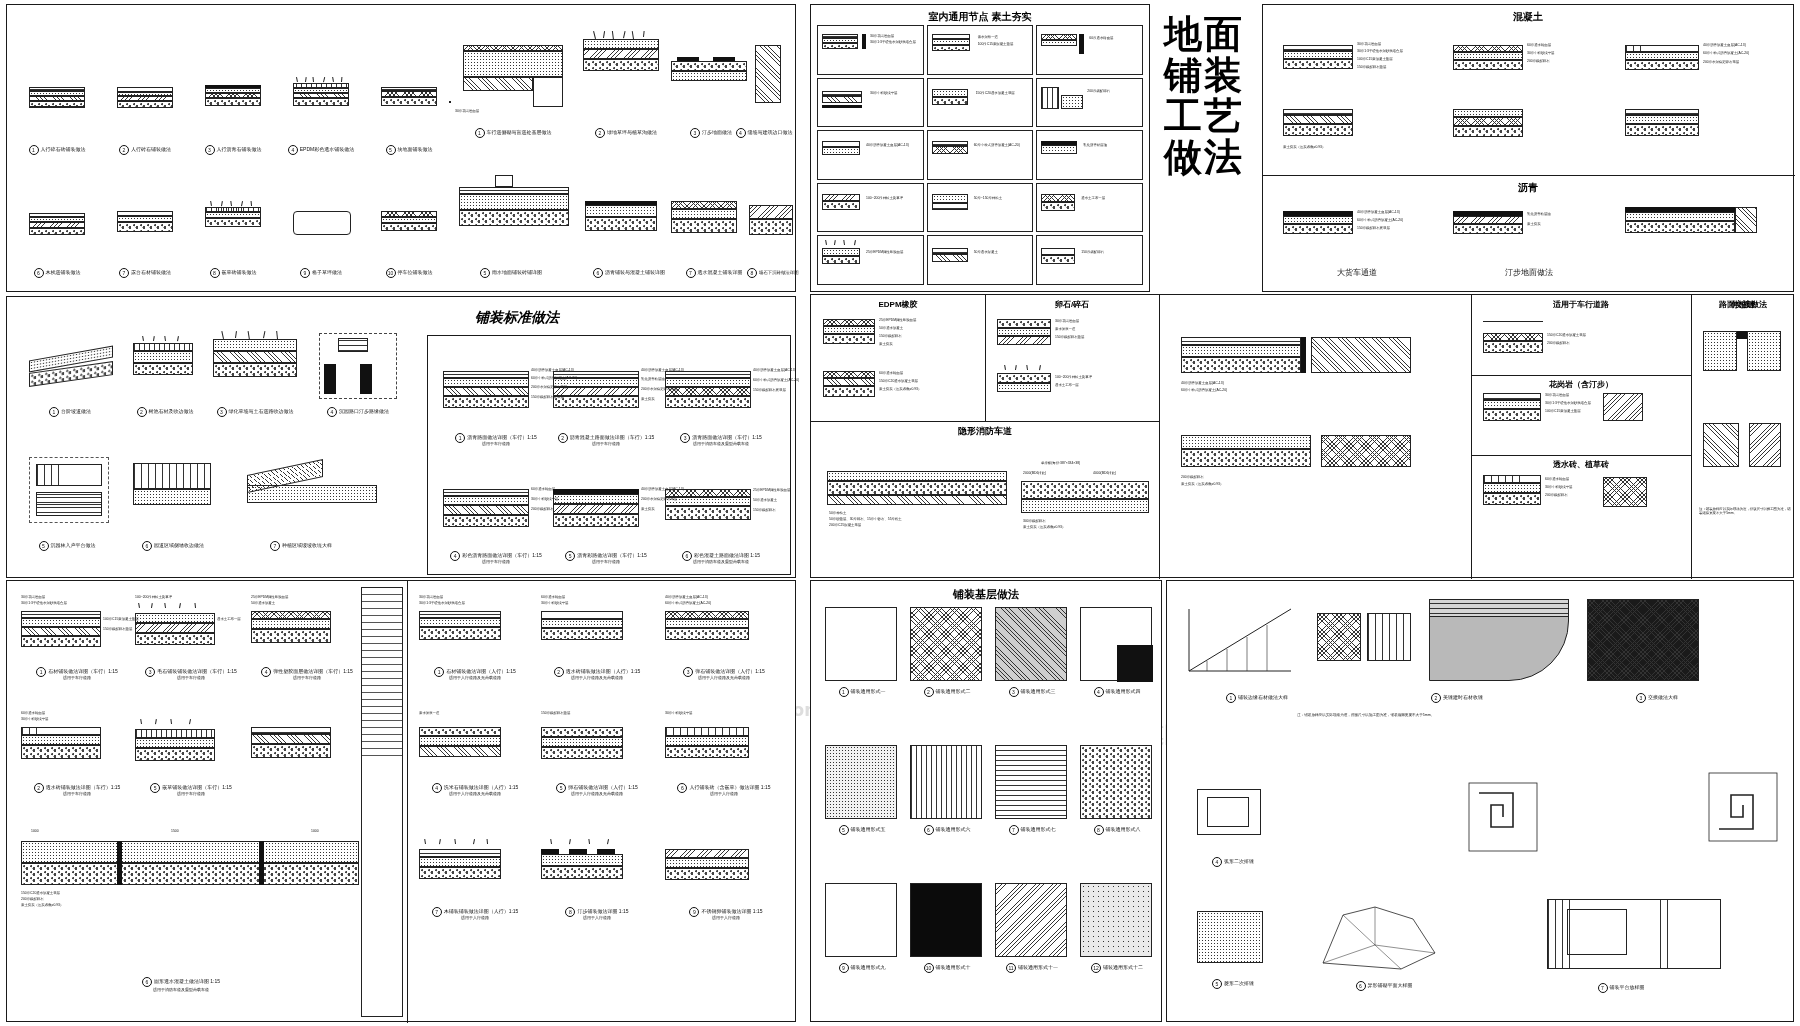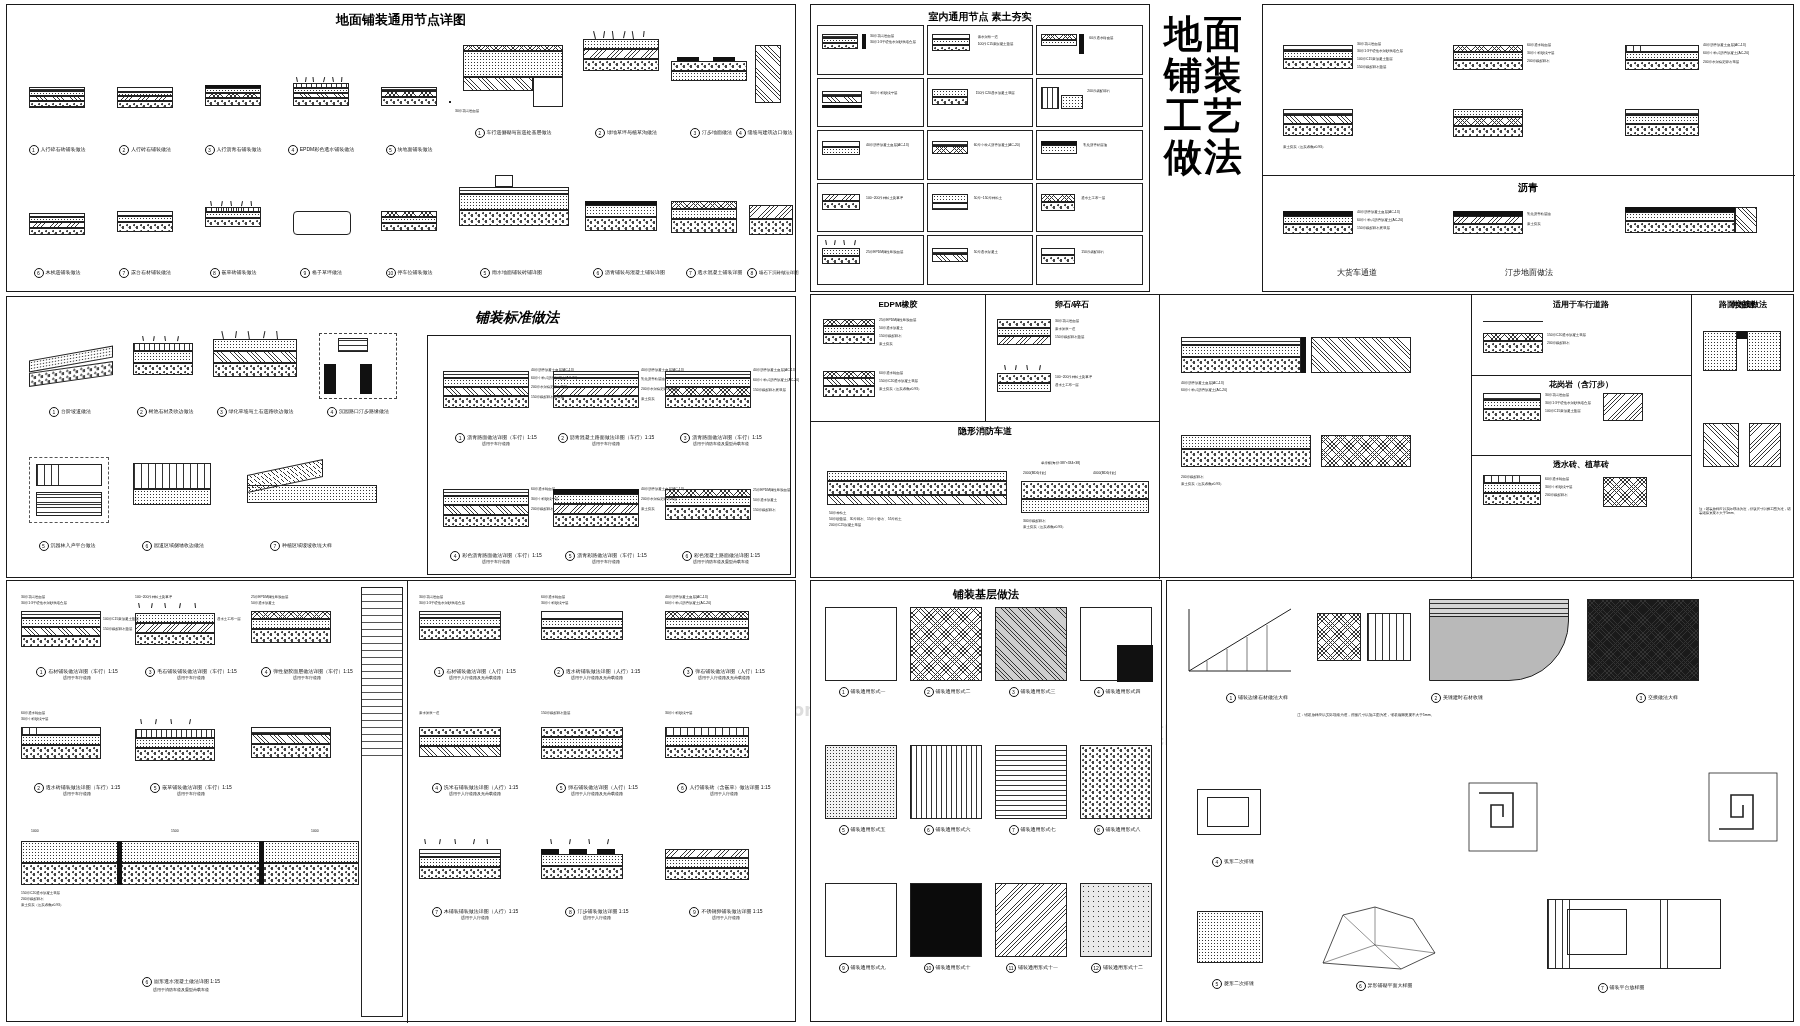--- a/index.html
+++ b/index.html
@@ -55,21 +55,20 @@
 <div class="wm2" style="left:175px;top:735px;font-size:22px;">欧模网</div>
 <div class="wm2" style="left:330px;top:490px;font-size:22px;">欧模网</div>
 <div class="wm2" style="left:660px;top:100px;font-size:20px;">欧模网</div>
 <div class="wm2" style="left:960px;top:790px;font-size:22px;">欧模网</div>
 <div class="wm2" style="left:1120px;top:720px;font-size:22px;">欧模网</div>
 <div class="wm2" style="left:1385px;top:330px;font-size:22px;">欧模网</div>
 <div class="wm2" style="left:1660px;top:790px;font-size:20px;">欧模网</div>
 <div class="wm2" style="left:1480px;top:700px;font-size:66px;color:rgba(90,90,90,.62);letter-spacing:3px;">欧模网</div>
 
 <div class="panel" style="left:6px;top:4px;width:790px;height:288px;">
-  <div class="ptitle" style="top:6px;font-size:13px;">地面铺装通用节点详图</div>
 
   <div class="detail" style="left:22px;top:82px;width:56px;height:22px;">
     <div class="layer hatch-horz" style="left:0;top:0;width:56px;height:4px;border:.5px solid #222;"></div>
     <div class="layer hatch-dots" style="left:0;top:4px;width:56px;height:5px;border:.5px solid #222;"></div>
     <div class="layer hatch-diag" style="left:0;top:9px;width:56px;height:5px;border:.5px solid #222;"></div>
     <div class="layer hatch-grav" style="left:0;top:14px;width:56px;height:6px;border:.5px solid #222;"></div>
     <div class="layer" style="left:0;top:20px;width:56px;height:2px;border-top:.5px solid #222;"></div>
   </div>
   <div class="cap" style="left:12px;top:140px;width:76px;"><span class="num">1</span><span>人行碎石砖铺装做法</span></div>
 
@@ -452,20 +451,21 @@
       <div class="lbl" style="left:44px;top:14px;">150厚级配碎石</div>
     </div>
   </div>
 </div>
 
 <div style="position:absolute;left:1152px;top:14px;width:104px;height:270px;">
   <div class="bigtitle" style="left:0;top:0;width:104px;font-size:38px;line-height:1.08;text-align:center;">地面铺装工艺做法</div>
 </div>
 
 <div class="panel" style="left:1262px;top:4px;width:532px;height:288px;">
+  <div class="ptitle" style="top:5px;font-size:10px;">混凝土</div>
   <div class="sub-rule" style="left:0;top:170px;width:532px;height:1px;"></div>
   <div class="ptitle" style="top:176px;font-size:10px;">沥青</div>
 
   <div style="position:absolute;left:20px;top:28px;width:150px;height:60px;">
     <div class="layer hatch-horz" style="left:0;top:12px;width:70px;height:6px;border:.4px solid #222;"></div>
     <div class="layer hatch-dots" style="left:0;top:18px;width:70px;height:8px;border:.4px solid #222;"></div>
     <div class="layer hatch-grav" style="left:0;top:26px;width:70px;height:10px;border:.4px solid #222;"></div>
     <div class="lbl" style="left:74px;top:9px;">30厚花岗岩面层</div>
     <div class="lbl" style="left:74px;top:16px;">30厚1:3干硬性水泥砂浆结合层</div>
     <div class="lbl" style="left:74px;top:24px;">100厚C15素混凝土垫层</div>

